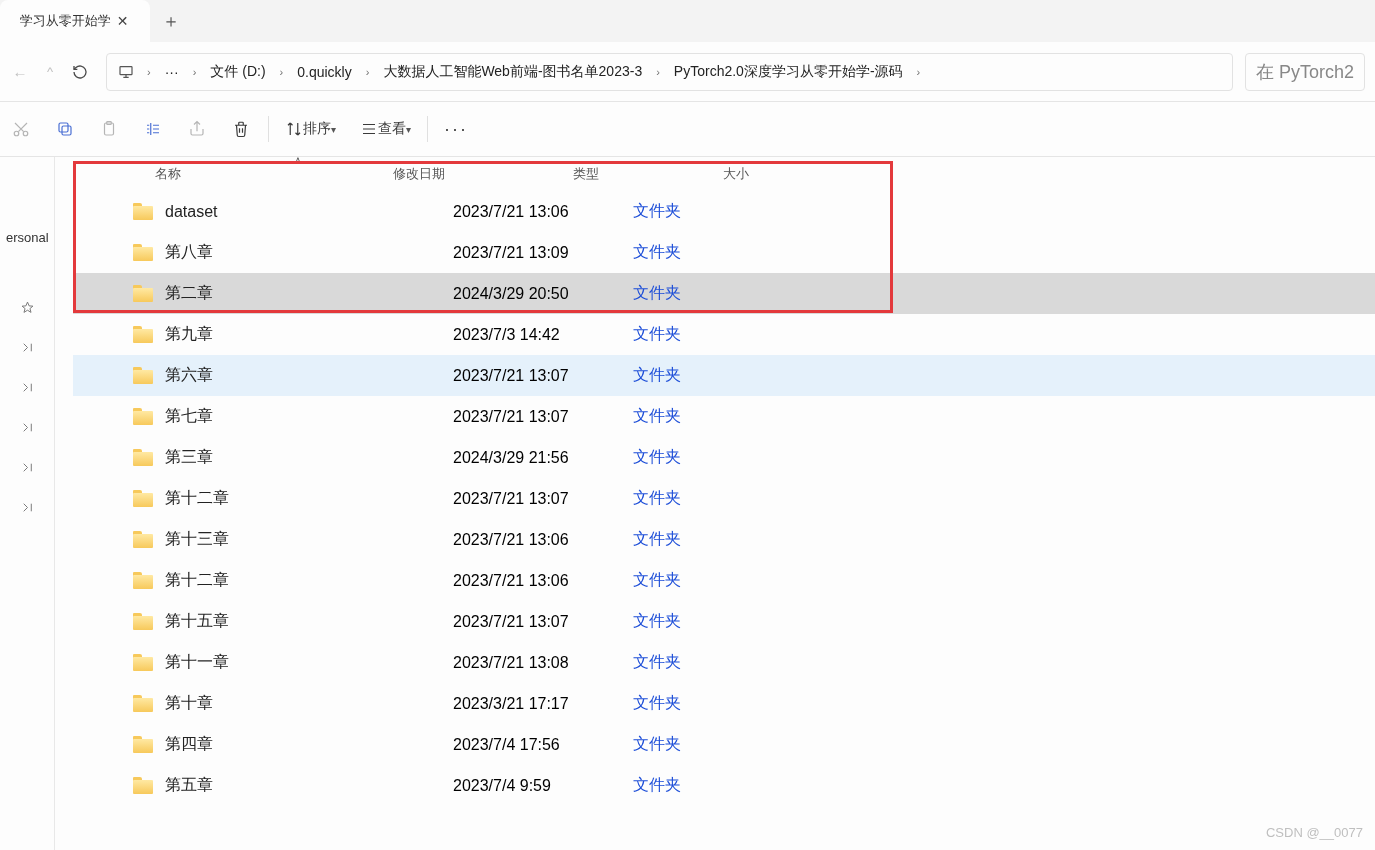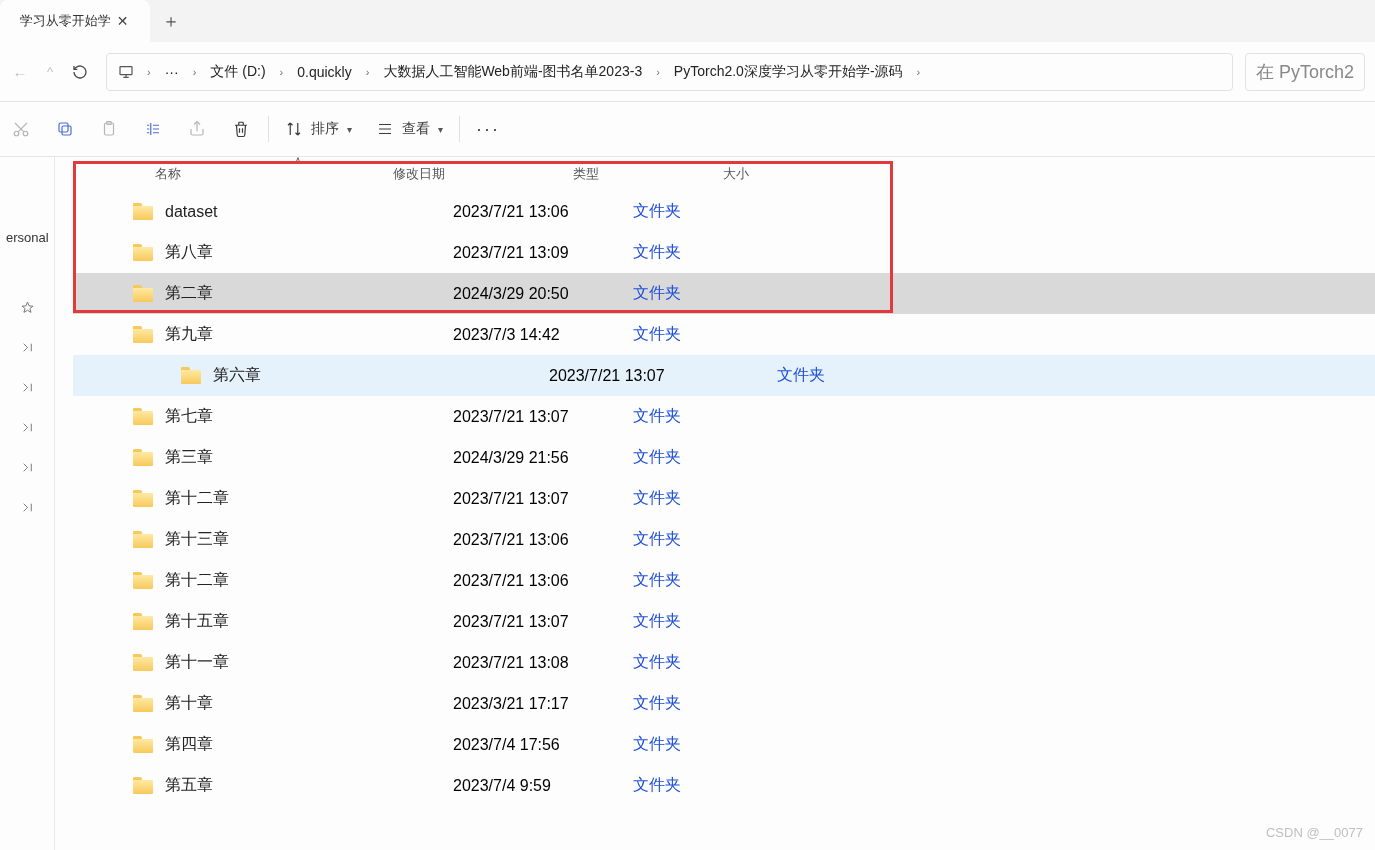--- a/index.html
+++ b/index.html
@@ -13,21 +13,21 @@
   .addr-bar { height: 60px; display: flex; align-items: center; padding: 0 10px 0 0; border-bottom: 1px solid #e5e5e5; }
   .nav-btn { width: 40px; height: 40px; display:flex; align-items:center; justify-content:center; color:#4a4a4a; font-size:15px; cursor:pointer; border-radius: 4px; }
   .nav-btn svg { width:16px; height:16px; }
   .breadcrumb { flex: 1; height: 38px; border: 1px solid #e2e2e2; border-radius: 4px; margin: 0 12px 0 6px; display: flex; align-items: center; padding: 0 8px; gap: 4px; font-size: 14px; color: #232323; overflow:hidden; }
   .breadcrumb .bc-icon { width: 22px; display:flex; justify-content:center; color:#555; }
   .breadcrumb .chev { color:#707070; font-size:11px; padding: 0 6px; }
   .breadcrumb .crumb { padding: 4px 4px; white-space: nowrap; cursor: pointer; }
   .search-box { width: 120px; height: 38px; border: 1px solid #e2e2e2; border-radius:4px; padding: 0 10px; display:flex; align-items:center; color:#888; font-size:18px; overflow:hidden; white-space:nowrap; }
 
   .toolbar { height: 55px; display: flex; align-items: center; padding: 0 0 0 0; border-bottom: 1px solid #e5e5e5; }
-  .tool-btn { height: 40px; min-width: 44px; padding: 0 12px; display:flex; align-items:center; gap:8px; color:#3a3a3a; font-size:14px; cursor:pointer; border-radius:4px; }
+  .tool-btn { height: 40px; min-width: 44px; padding: 0 12px; display:flex; align-items:center; color:#3a3a3a; font-size:14px; cursor:pointer; border-radius:4px; }
   .tool-btn.disabled { color:#b5b5b5; }
   .tool-btn svg { width:18px; height:18px; }
   .tool-sep { width:1px; height:26px; background:#e0e0e0; margin: 0 4px; }
   .tool-caret { font-size:10px; color:#555; }
 
   .main { display: flex; height: calc(850px - 42px - 60px - 55px); }
   .sidebar { width: 55px; border-right: 1px solid #e8e8e8; padding-top: 60px; }
   .side-item { height: 40px; display:flex; align-items:center; padding-left: 6px; font-size:13px; color:#333; }
   .side-item .txt { overflow:hidden; white-space:nowrap; text-overflow: ellipsis; flex:1; }
   .pin-item { height: 40px; display:flex; align-items:center; justify-content:center; color:#777; }
@@ -35,21 +35,21 @@
 
   .file-panel { flex:1; padding-left: 18px; overflow:auto; position:relative; }
   .header-row { display:flex; height: 34px; align-items:center; color:#555; font-size: 13px; position: relative; }
   .col-name-h { width: 320px; padding-left: 82px; }
   .col-date-h { width: 180px; }
   .col-type-h { width: 150px; }
   .col-size-h { width: 150px; }
   .header-row .sort-caret { position:absolute; left: 222px; top: -2px; font-size: 10px; color:#444; }
 
   .file-row { display:flex; height: 41px; align-items:center; font-size: 16px; color:#232323; cursor: default; }
-  .file-row.hover-blue { background:#e5f1fb;gap:48px; }
+  .file-row.hover-blue { background:#e5f1fb; }
   .file-row.selected-grey { background:#d9d9d9; }
   .row-pad { width: 60px; }
   .folder-icon { width: 22px; height: 18px; margin-right: 10px; display:inline-block; position:relative; }
   .folder-icon::before { content:""; position:absolute; top:0; left:0; width:9px; height:4px; background:#f7c95b; border-radius: 1px 2px 0 0; }
   .folder-icon::after { content:""; position:absolute; top:3px; left:0; width:20px; height:14px; background: linear-gradient(#ffe9a3, #f7c95b); border-radius: 1px; }
   .col-name { width: 320px; display:flex; align-items:center; }
   .col-date { width: 180px; color:#000000; }
   .col-type { width: 150px; color:#1d4ed8; }
   .col-size { width: 150px; color:#333; }
 

